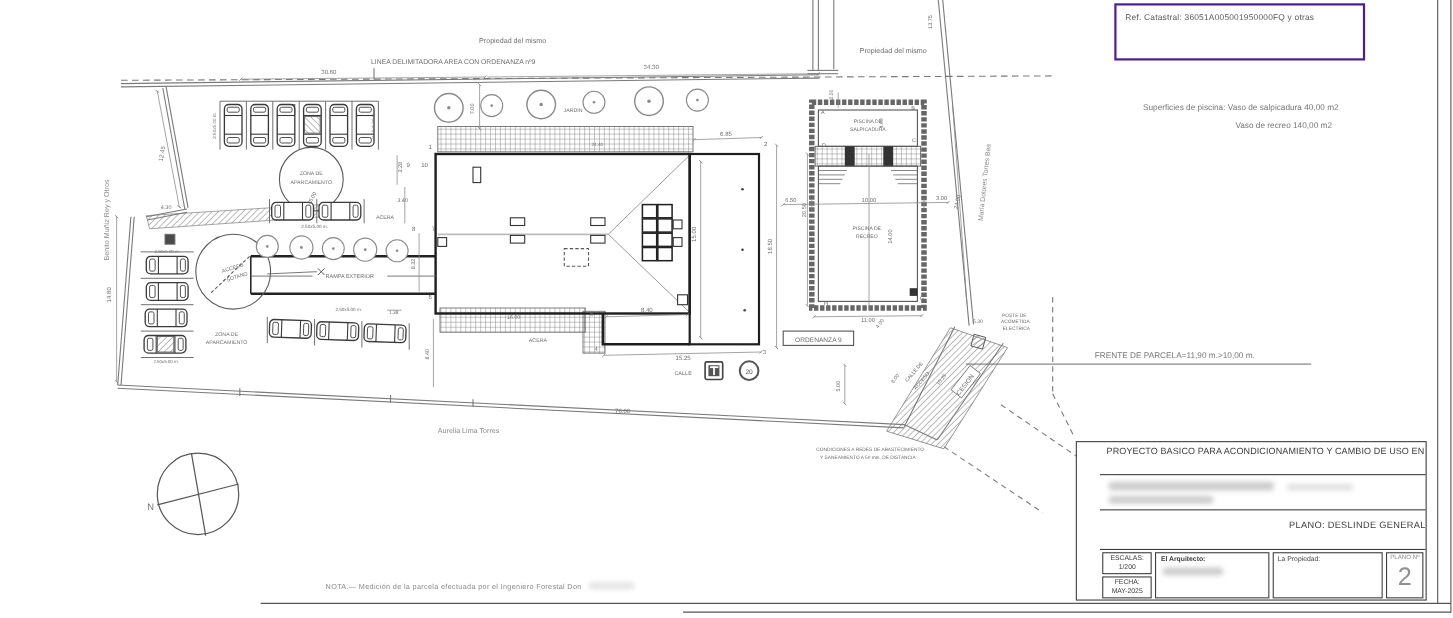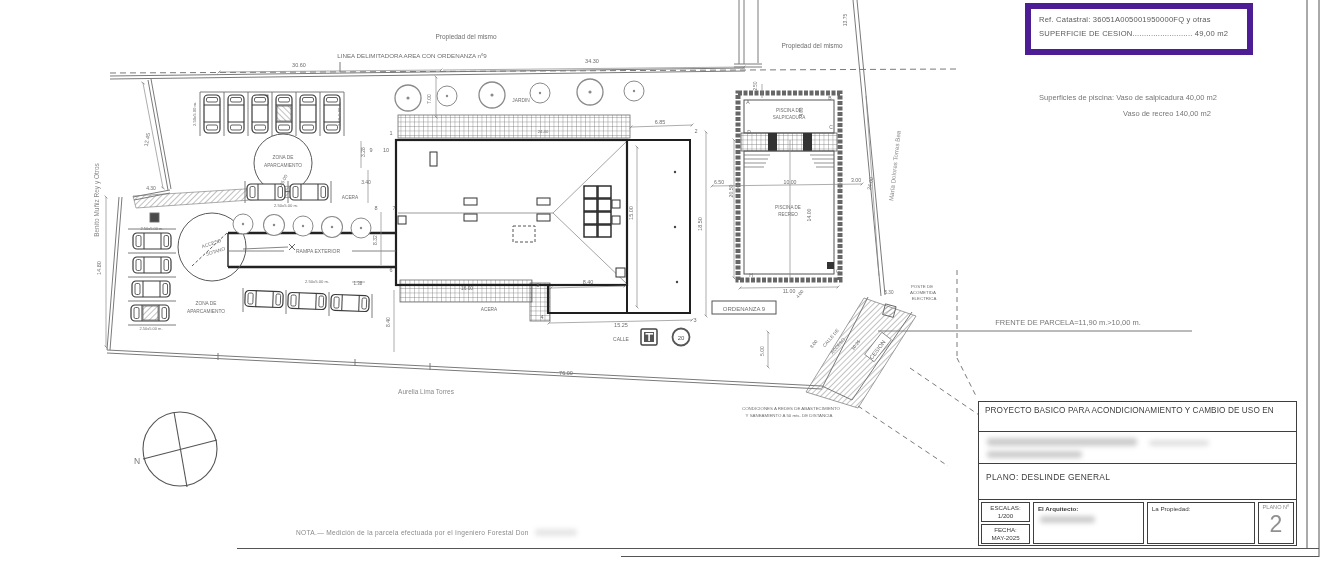--- a/index.html
+++ b/index.html
@@ -1,26 +1,26 @@
 <!DOCTYPE html>
 <html><head>
 <meta charset="utf-8">
 <style>
   html,body{margin:0;padding:0;background:#ffffff;}
   body{font-family:"Liberation Sans", sans-serif;}
   #sheet{position:relative;width:1321px;height:562px;background:#fff;overflow:hidden;}
   .abs{position:absolute;}
   svg text{font-family:"Liberation Sans", sans-serif;}
-  .info-box{border:6px solid #4c1d95;color:#5a5a5a;font-size:7.6px;letter-spacing:.2px;
-            padding:4px 5px 0 8px;line-height:1.85;white-space:nowrap;box-sizing:border-box;margin-left:12px;}
-  .tblock{border:1.3px solid #3f3f3f;box-sizing:border-box;color:#3c3c3c;background:#fff;}
+  .info-box{border:2px solid #4c1d95;color:#5a5a5a;font-size:7.6px;letter-spacing:.2px;
+            padding:4px 5px 0 8px;line-height:1.85;white-space:nowrap;box-sizing:border-box;}
+  .tblock{border:1.3px solid #3f3f3f;box-sizing:border-box;color:#3c3c3c;background:#fff;padding-left:21px;}
   .trow{box-sizing:border-box;border-bottom:1.1px solid #3f3f3f;position:relative;overflow:hidden;}
   .trow1{height:30px;padding:3px 5px 0 6px;font-size:8.2px;line-height:1.55;white-space:nowrap;letter-spacing:.1px;}
   .trow2{height:32px;}
-  .trow3{height:36px;padding:8px 0 0 7px;font-size:8.4px;letter-spacing:.3px;}
+  .trow3{height:36px;padding:8px 0 0 7px;font-size:8.4px;letter-spacing:.3px;text-align:right;}
   .trow4{height:46px;border-bottom:none;display:flex;gap:3px;padding:2px;box-sizing:border-box;}
   .tbox{border:1px solid #3f3f3f;box-sizing:border-box;position:relative;font-size:6.2px;color:#3c3c3c;}
   .tcol{display:flex;flex-direction:column;gap:2px;width:50px;}
   .tcol .tbox{flex:1;text-align:center;line-height:1.25;padding-top:1px;}
   .tbox.arq{width:113px;padding:2px 0 0 4px;}
   .tbox.prop{width:110px;padding:2px 0 0 4px;}
   .tbox.pnum{width:37px;text-align:center;color:#8a8a8a;font-size:5.6px;padding-top:1px;}
   .pnum-big{font-size:23px;color:#909090;line-height:1.3;}
   .smudge{position:absolute;background:#9a9a9a;opacity:.5;filter:blur(2.5px);border-radius:3px;}
   .nota{color:#8a8a8a;font-size:6.6px;white-space:nowrap;letter-spacing:.3px;}
@@ -378,21 +378,20 @@
         <text x="791" y="410" font-size="4.4" text-anchor="middle" fill="#6e6e6e">CONDICIONES A REDES DE ABASTECIMIENTO</text>
         <text x="789" y="417" font-size="4.4" text-anchor="middle" fill="#6e6e6e">Y SANEAMIENTO A 50 mts. DE DISTANCIA</text>
         <text x="137" y="464" font-size="8.5" text-anchor="middle" fill="#777777">N</text>
         <text x="1128" y="100" font-size="7.5" text-anchor="middle" fill="#777777">Superficies de piscina: Vaso de salpicadura 40,00 m2</text>
         <text x="1167" y="116" font-size="7.5" text-anchor="middle" fill="#777777">Vaso de recreo 140,00 m2</text>
       </g>
   </svg>
 
   <div class="abs info-box" style="left:1013px;top:3px;width:228px;height:52px;">
     <div>Ref. Catastral: 36051A005001950000FQ y otras</div>
-    <div>SUPERFICIE DE CESION.......................... 49,00 m2</div>
   </div>
 
   <div class="abs tblock" style="left:978px;top:401px;width:319px;height:145px;">
     <div class="trow trow1">
       <div>PROYECTO BASICO PARA ACONDICIONAMIENTO Y CAMBIO DE USO EN</div>
     </div>
     <div class="trow trow2">
       <span class="smudge" style="left:8px;top:6px;width:150px;height:8px;"></span>
       <span class="smudge" style="left:8px;top:19px;width:95px;height:7px;"></span>
       <span class="smudge" style="left:170px;top:8px;width:60px;height:6px;opacity:.3;"></span>

